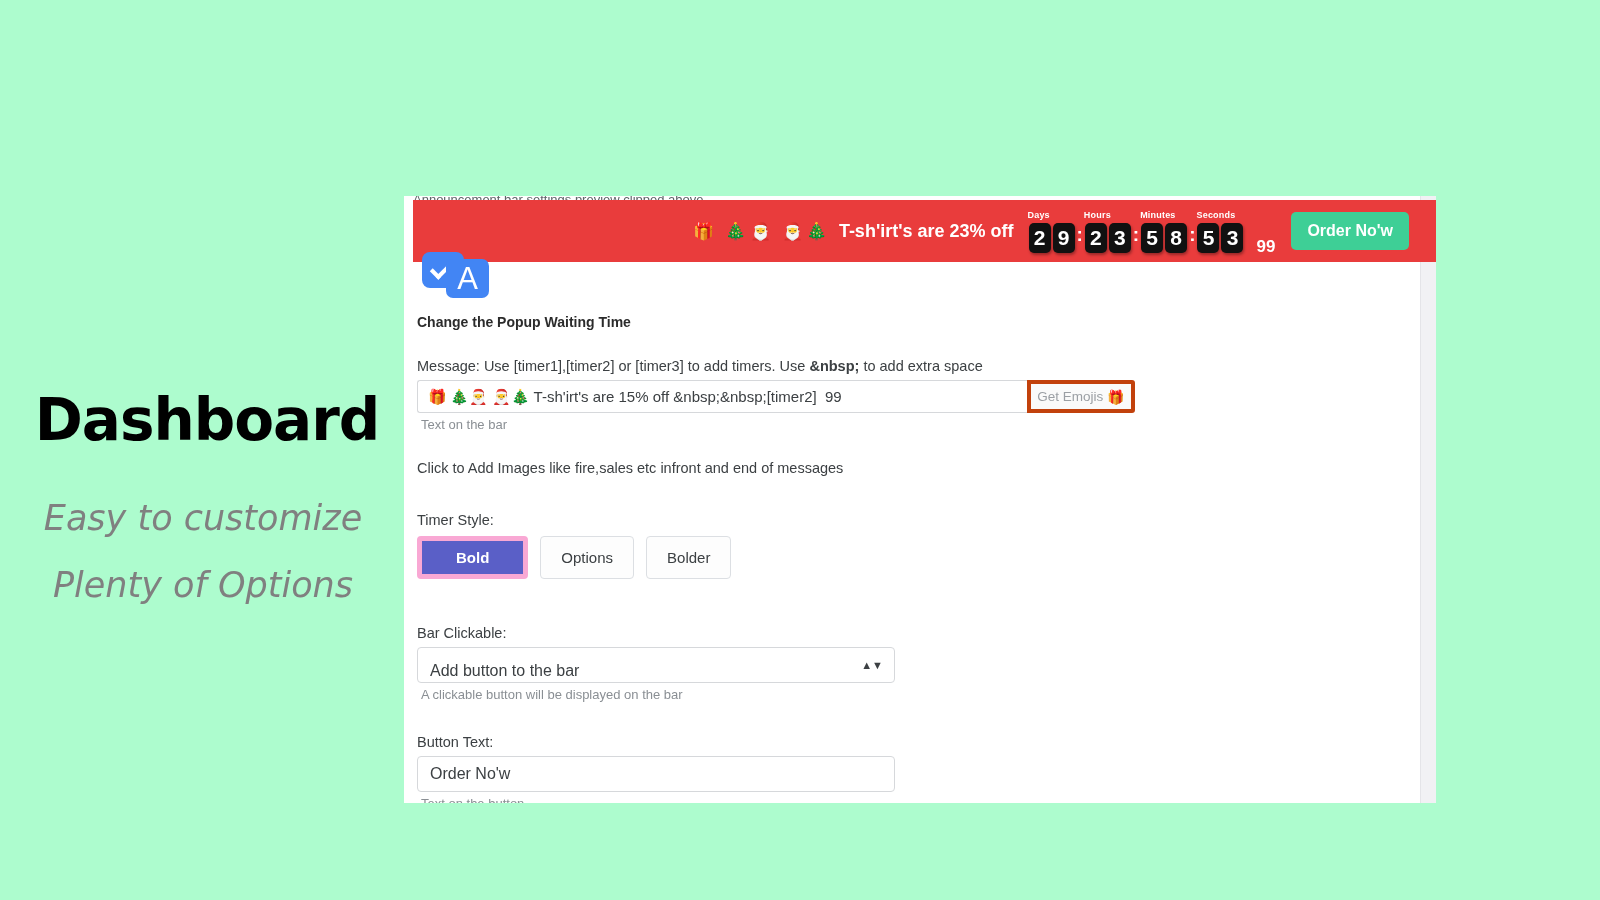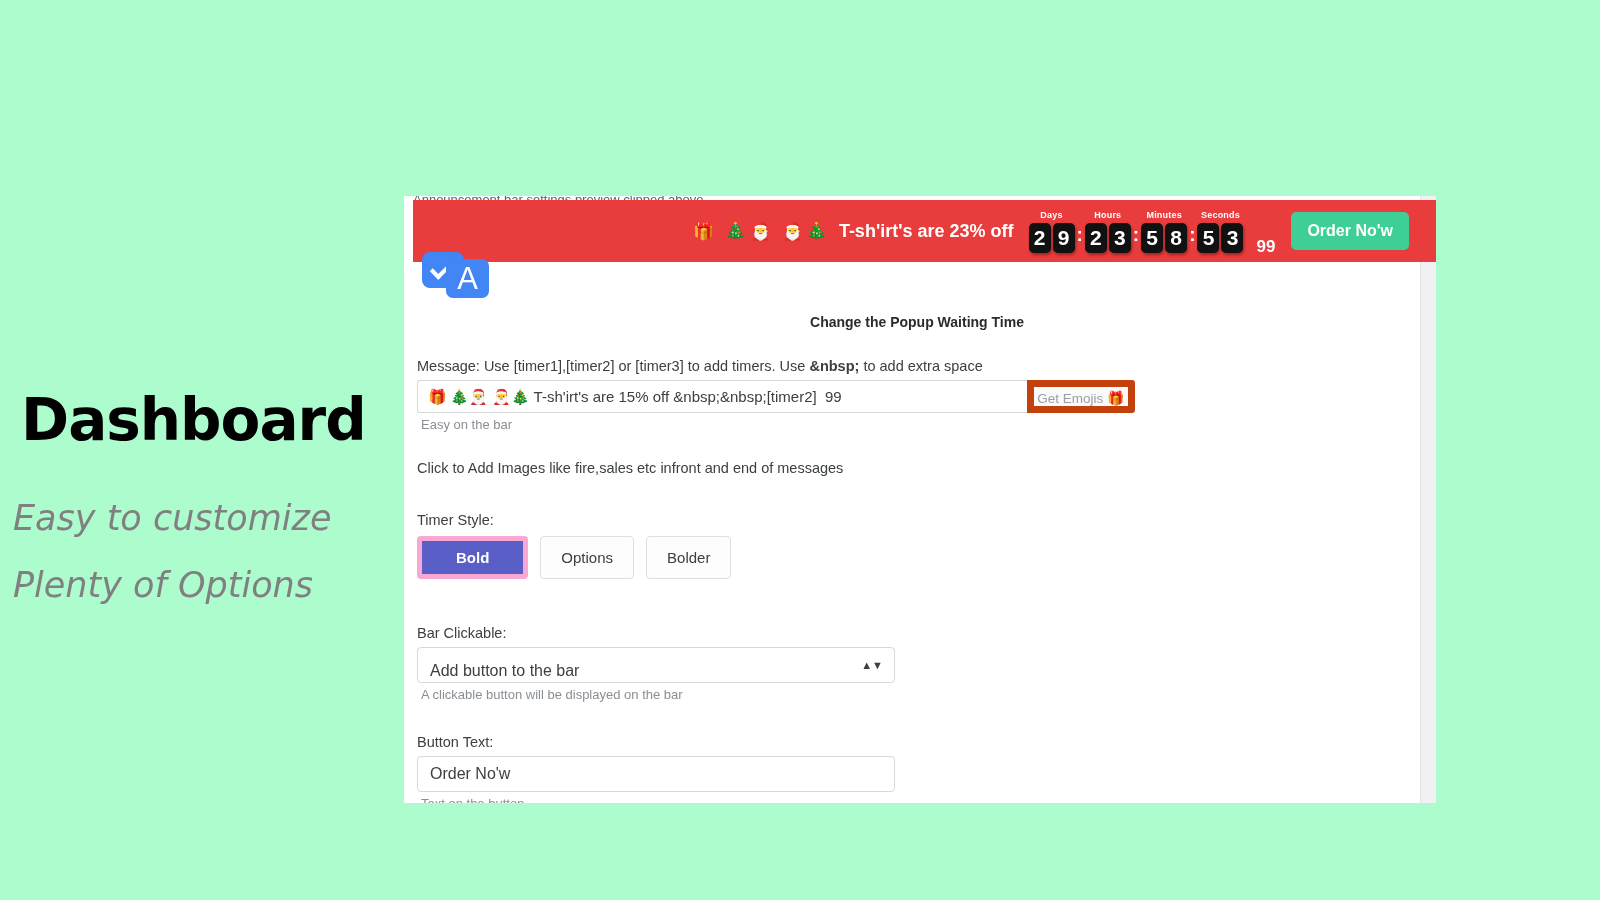--- a/index.html
+++ b/index.html
@@ -10,23 +10,23 @@
   }
   body {
     background: #adfcce;
     font-family: "Liberation Sans", sans-serif;
     position: relative;
   }
 
   
   #promo {
     position: absolute;
-    left: 7px; top: 390px;
+    left: 0; top: 390px;
     width: 400px;
-    text-align: left;
+    text-align: center;
   }
   #promo-title {
     font-family: "DejaVu Sans", sans-serif;
     font-size: 58px;
     font-weight: 700;
     color: #000000;
     letter-spacing: -1px;
     line-height: 1.05;
     margin: 0 0 34px 0;
     padding-left: 14px;
@@ -104,21 +104,20 @@
     margin-right: 14px;
   }
   #timer-wrap {
     display: flex;
     align-items: flex-end;
     margin-right: 6px;
   }
   .timer-group {
     display: flex;
     flex-direction: column;
-    align-items: center;
   }
   .timer-label {
     color: #ffffff;
     font-size: 9px;
     font-weight: 700;
     line-height: 11px;
     margin-bottom: 2px;
     letter-spacing: 0.2px;
   }
   .timer-digits { display: flex; }
@@ -206,21 +205,20 @@
   #form-body {
     position: absolute;
     left: 13px; top: 118px;
     width: 1000px;
   }
   #section-heading {
     font-size: 14px;
     font-weight: 700;
     color: #2b2b2b;
     margin: 0 0 28px 0;
-    text-align: center;
   }
   .field-label {
     font-size: 14.5px;
     color: #3c4043;
     margin: 0 0 6px 0;
   }
   .field-label b { font-weight: 700; }
   .field-help {
     font-size: 13px;
     color: #8a8f94;
@@ -241,27 +239,27 @@
     padding: 0 10px;
     font-size: 15px;
     color: #3c4043;
     background: #ffffff;
     font-family: "Liberation Sans", sans-serif;
     outline: none;
     min-width: 0;
   }
   #emoji-addon {
     width: 108px;
-    border: 7px solid #c2410c;
+    border: 4px solid #c2410c;
     border-radius: 0 3px 3px 0;
     background: #fafafa;
     color: #9b9fa4;
     font-size: 13.5px;
     display: flex;
-    align-items: flex-end;
+    align-items: center;
     justify-content: center;
     gap: 4px;
     cursor: pointer;
     white-space: nowrap;
     font-family: "Liberation Sans", sans-serif;
   }
   #emoji-addon .emo { font-family: "DejaVu Sans", sans-serif; font-size: 14px; }
 
   #add-images-note {
     font-size: 14.5px;
@@ -411,21 +409,21 @@
       <span>Message: Use [timer1],[timer2] or [timer3] to add timers. Use </span><b>&amp;nbsp;</b><span> to add extra space</span>
     </div>
 
     <div id="message-row">
       <input id="message-input" type="text" value="🎁 🎄🎅 🎅🎄 T-sh'irt's are 15% off &amp;nbsp;&amp;nbsp;[timer2]  99" placeholder="Text on the bar" style="">
       <div id="emoji-addon">
         <span>Get Emojis</span>
         <span class="emo">🎁</span>
       </div>
     </div>
-    <div class="field-help">Easy on the bar</div>
+    <div class="field-help">Text on the bar</div>
 
     <div id="add-images-note">Click to Add Images like fire,sales etc infront and end of messages</div>
 
     <div id="timer-style-block">
       <div class="field-label">Timer Style:</div>
       <div id="timer-style-buttons">
           <button class="style-btn active">Bold</button>
           <button class="style-btn inactive">Options</button>
           <button class="style-btn inactive">Bolder</button>
         </div>

